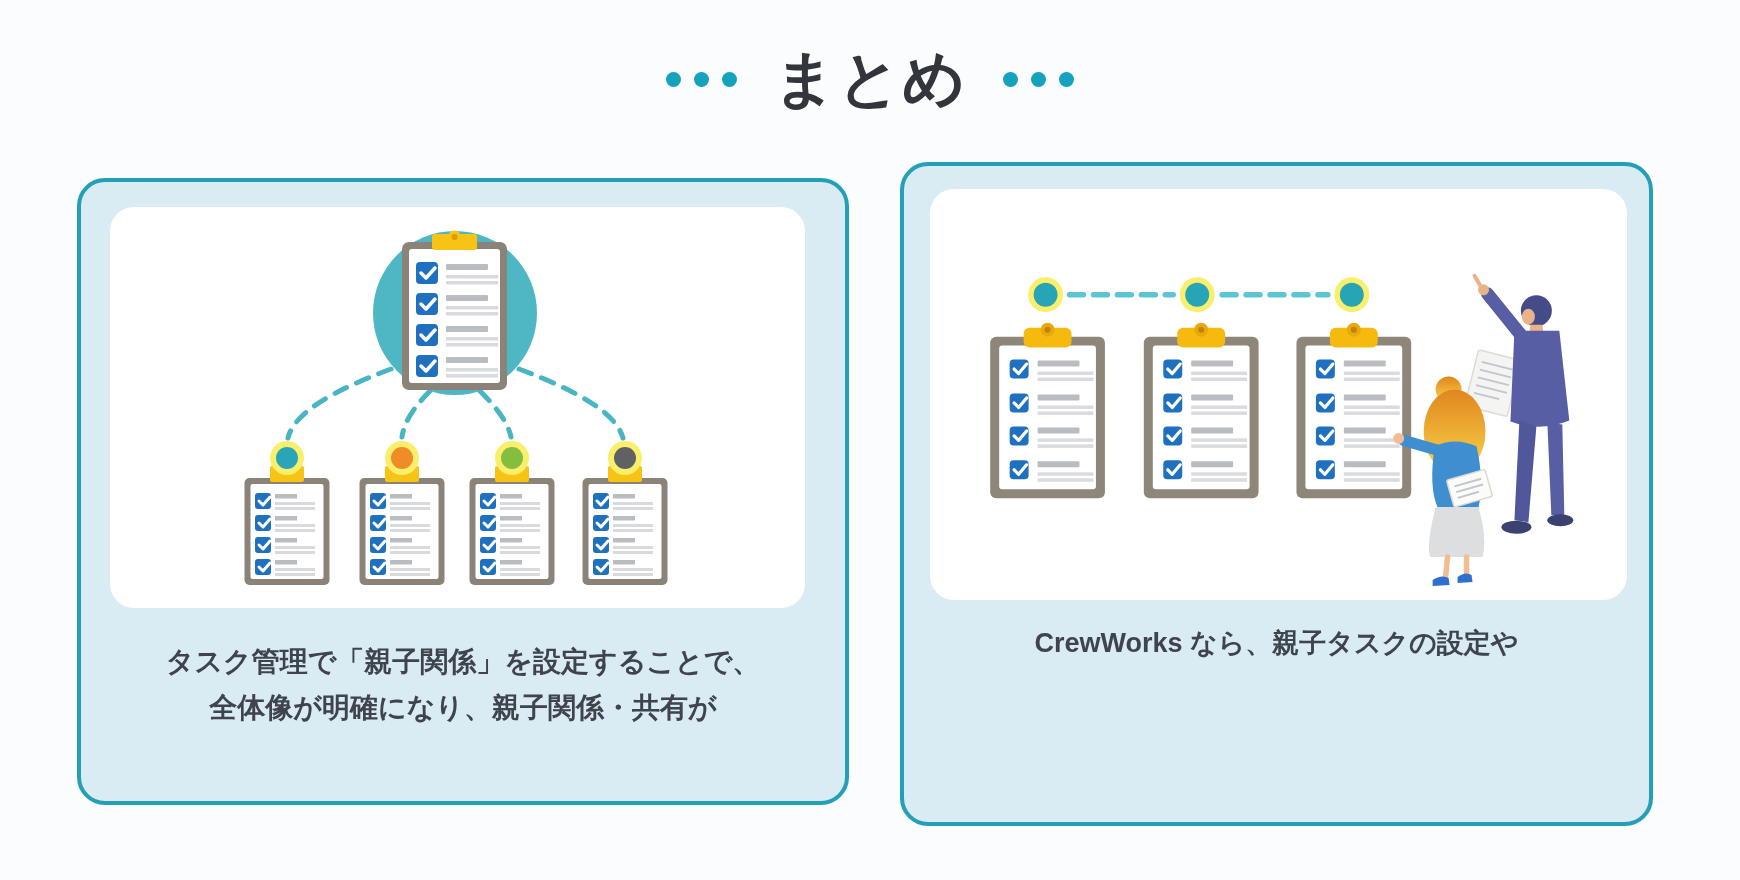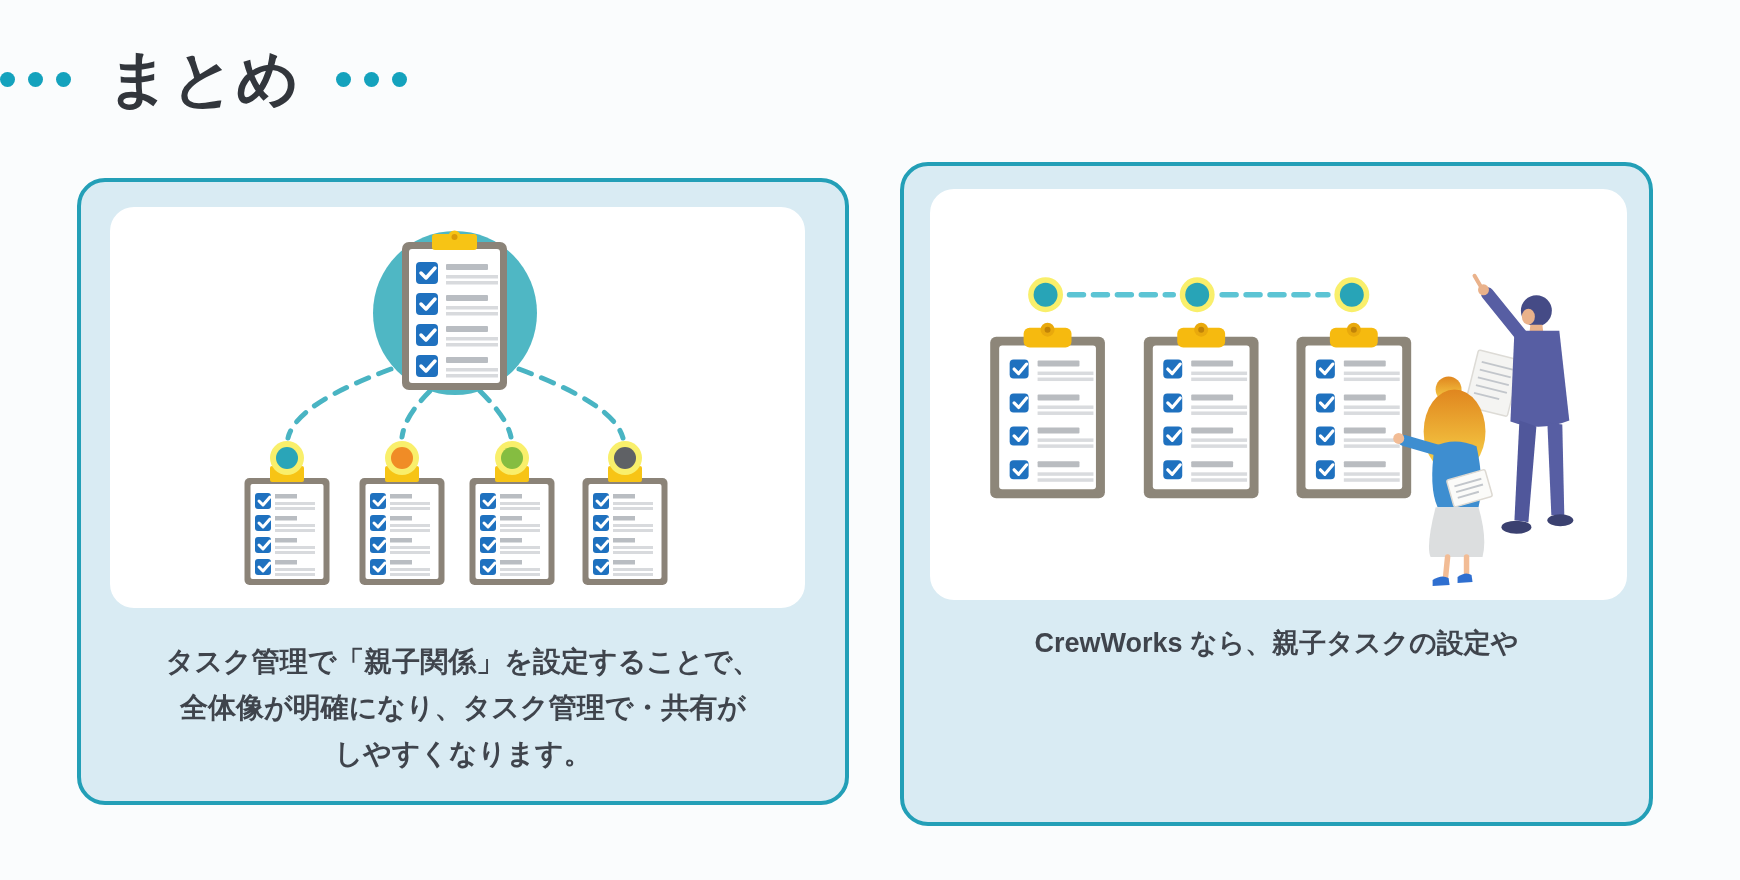--- a/index.html
+++ b/index.html
@@ -5,21 +5,21 @@
   * { margin: 0; padding: 0; box-sizing: border-box; }
   html, body {
     width: 1740px; height: 880px;
     font-family: "Liberation Sans", "DejaVu Sans", sans-serif;
     background: #fafcfd;
     position: relative;
     overflow: hidden;
   }
   .title-row {
     position: absolute; top: 48px; left: 0; right: 0;
-    display: flex; align-items: center; gap: 36px;
+    display: flex; justify-content: center; align-items: center; gap: 36px;
   }
   .page-title {
     font-size: 62px; font-weight: 700; color: #32363c; letter-spacing: 1px;
     line-height: 1;
   }
   .dots { display: flex; gap: 13px; align-items: center; }
   .dot { width: 15px; height: 15px; border-radius: 50%; background: #14a2bd; }
 
   .card {
     position: absolute;
@@ -257,22 +257,21 @@
               <rect x="-12" y="287" width="22" height="4.5" fill="#b9bdc2"></rect>
               <rect x="-12" y="295" width="40" height="3" fill="#d8dadd"></rect>
               <rect x="-12" y="300" width="40" height="3" fill="#d8dadd"></rect>
             </g>
         </g>
       </g>
     </svg>
   </div>
   <div class="caption">
     <div>タスク管理で「親子関係」を設定することで、</div>
-    <div>全体像が明確になり、タスク管理で・共有が</div>
-    <div>しやすくなります。</div>
+    <div>全体像が明確になり、親子関係・共有が</div>
   </div>
 </div>
 
 <div class="card right">
   <div class="panel">
     <svg viewBox="0 0 697 412">
       <defs>
         <linearGradient id="hairGrad" x1="0" y1="0" x2="0" y2="1">
           <stop offset="0" stop-color="#e0861f"></stop>
           <stop offset="1" stop-color="#f9d64a"></stop>

